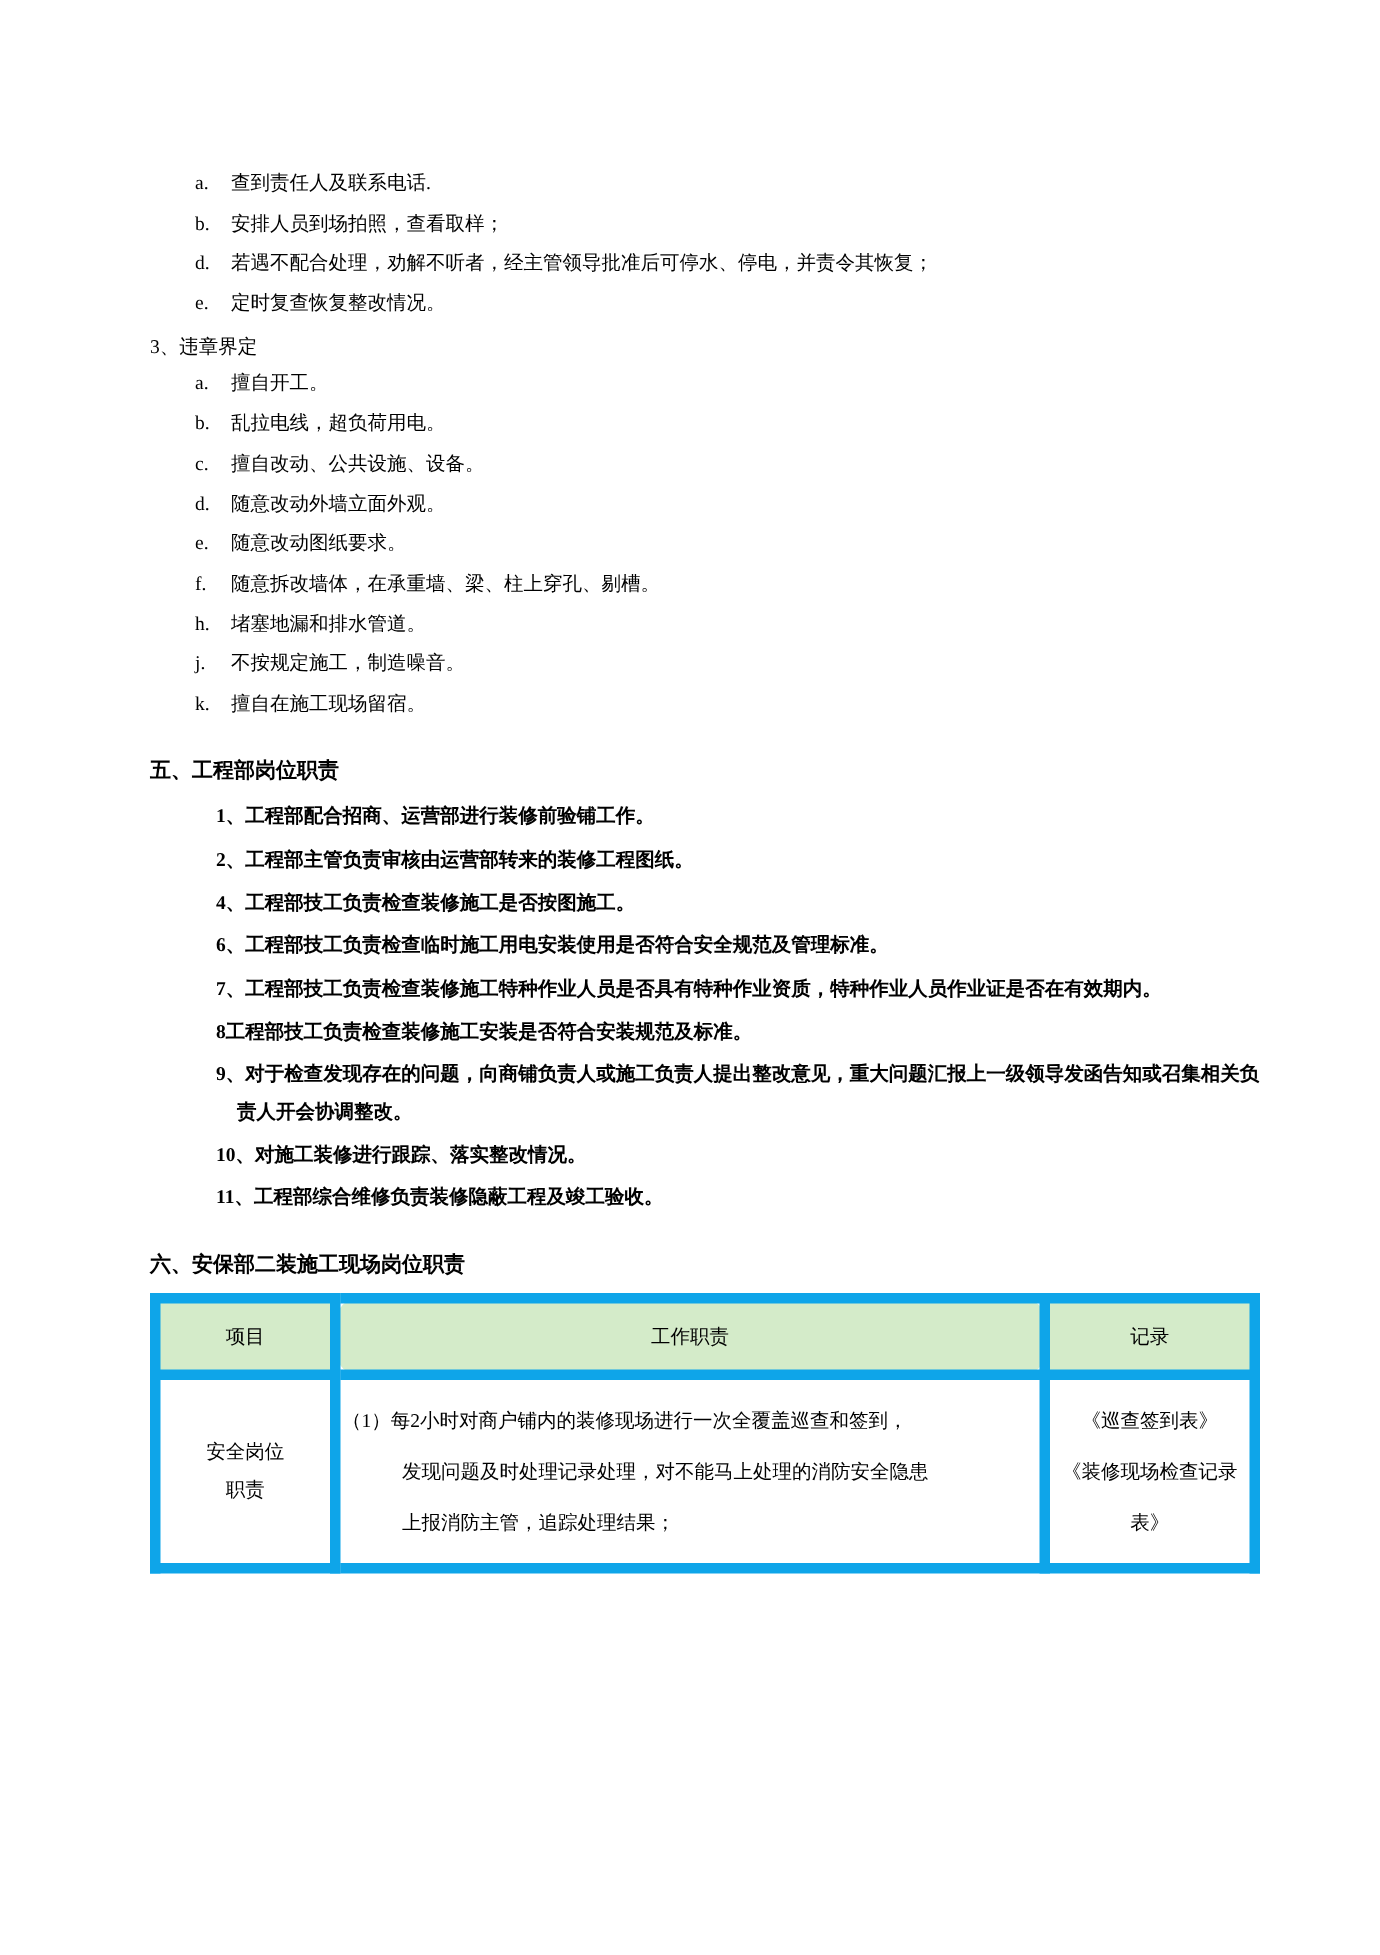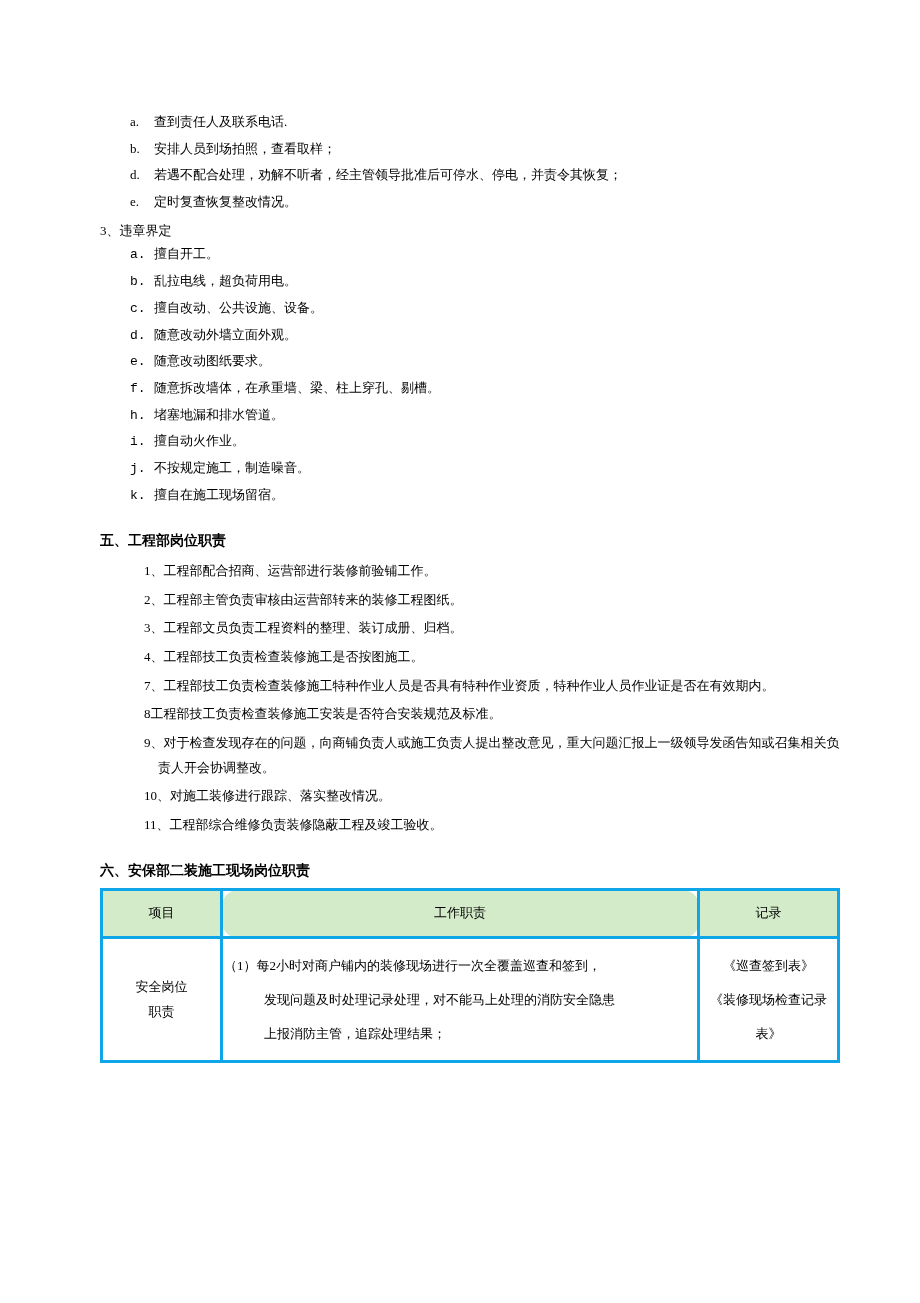--- a/index.html
+++ b/index.html
@@ -30,21 +30,20 @@
     .level-3 {
       margin-left: 0;
       margin-top: 4px;
     }
     .level-3-list {
       margin-left: 30px;
     }
     .level-3-list li {
       list-style: none;
       margin-bottom: 2px;
-      font-family: Liberation Mono, monospace;
     }
     .level-3-list .marker {
       display: inline-block;
       width: 24px;
     }
     .section-header {
       font-weight: bold;
       font-size: 14px;
       margin-top: 20px;
       margin-bottom: 4px;
@@ -52,32 +51,33 @@
       font-family: Liberation Mono, monospace;
     }
     .numbered-list {
       margin-left: 44px;
     }
     .numbered-list li {
       list-style: none;
       margin-bottom: 4px;
       text-indent: -14px;
       padding-left: 14px;
+      font-weight: bold;
     }
     .table-wrap {
       margin-top: 2px;
       margin-left: 0;
     }
     table {
       border-collapse: collapse;
       width: 100%;
       font-size: 13px;
     }
     th, td {
-      border: 3px solid #0ea5e9;
+      border: 7px solid #0ea5e9;
       padding: 10px 8px;
       text-align: center;
       vertical-align: middle;
     }
     th {
       background: #d4ebc9;
       font-weight: normal;
     }
     .col-item {
       width: 120px;
@@ -111,32 +111,31 @@
 <div class="level-3">3、违章界定</div>
 
 <ul class="level-3-list">
   <li><span class="marker">a.</span><span>擅自开工。</span></li>
   <li><span class="marker">b.</span><span>乱拉电线，超负荷用电。</span></li>
   <li><span class="marker">c.</span><span>擅自改动、公共设施、设备。</span></li>
   <li><span class="marker">d.</span><span>随意改动外墙立面外观。</span></li>
   <li><span class="marker">e.</span><span>随意改动图纸要求。</span></li>
   <li><span class="marker">f.</span><span>随意拆改墙体，在承重墙、梁、柱上穿孔、剔槽。</span></li>
   <li><span class="marker">h.</span><span>堵塞地漏和排水管道。</span></li>
-  <li><span class="marker">i.</span><span>擅自动火作业。</span></li>
   <li><span class="marker">j.</span><span>不按规定施工，制造噪音。</span></li>
   <li><span class="marker">k.</span><span>擅自在施工现场留宿。</span></li>
 </ul>
 
 <div class="section-header">五、工程部岗位职责</div>
 
 <ul class="numbered-list">
   <li>1、工程部配合招商、运营部进行装修前验铺工作。</li>
   <li>2、工程部主管负责审核由运营部转来的装修工程图纸。</li>
-  <li>3、工程部文员负责工程资料的整理、装订成册、归档。</li>
   <li>4、工程部技工负责检查装修施工是否按图施工。</li>
+  <li>6、工程部技工负责检查临时施工用电安装使用是否符合安全规范及管理标准。</li>
   <li>7、工程部技工负责检查装修施工特种作业人员是否具有特种作业资质，特种作业人员作业证是否在有效期内。</li>
   <li>8工程部技工负责检查装修施工安装是否符合安装规范及标准。</li>
   <li>9、对于检查发现存在的问题，向商铺负责人或施工负责人提出整改意见，重大问题汇报上一级领导发函告知或召集相关负责人开会协调整改。</li>
   <li>10、对施工装修进行跟踪、落实整改情况。</li>
   <li>11、工程部综合维修负责装修隐蔽工程及竣工验收。</li>
 </ul>
 
 <div class="section-header">六、安保部二装施工现场岗位职责</div>
 
 <div class="table-wrap">

